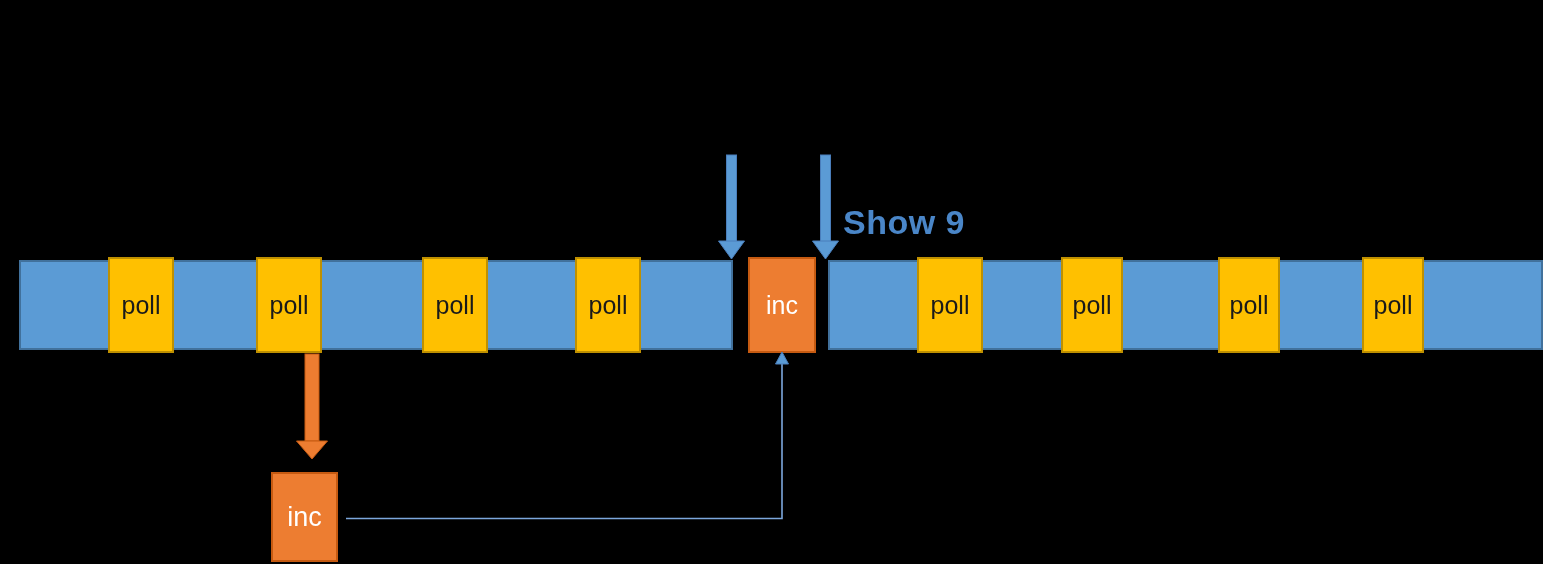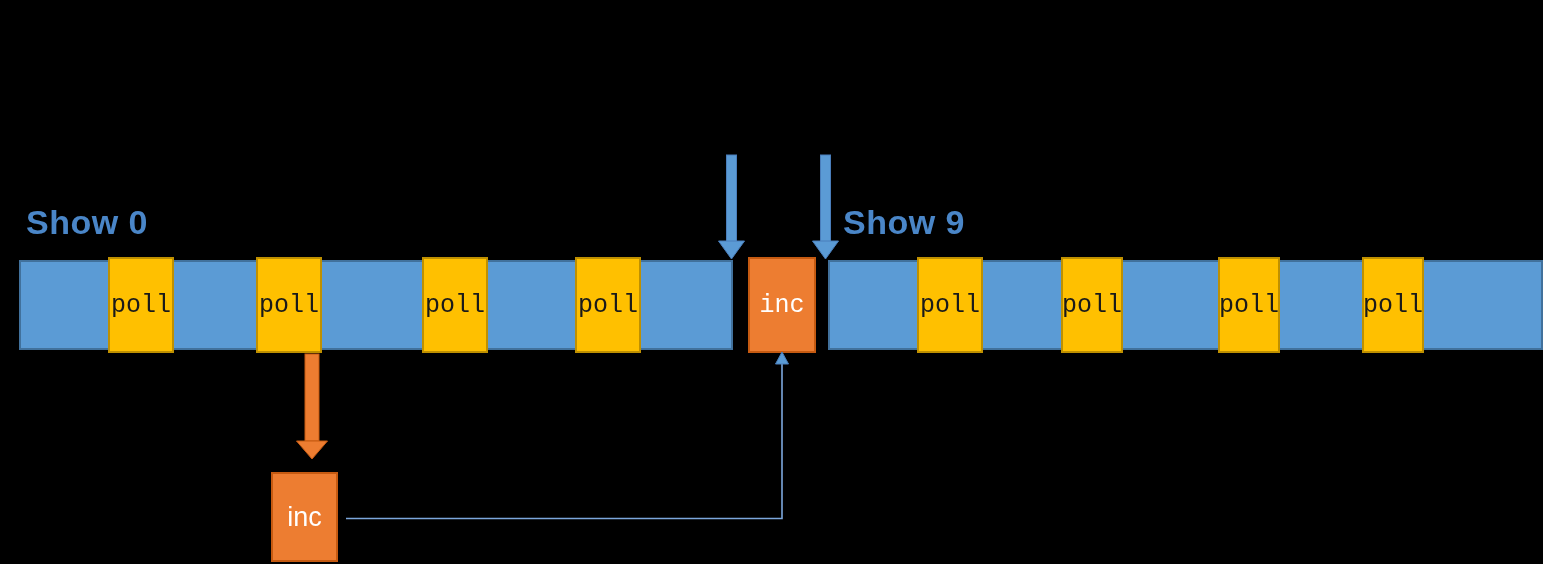--- a/index.html
+++ b/index.html
@@ -26,21 +26,20 @@
   .block {
     position: absolute;
     top: 257px;
     height: 96px;
     box-sizing: border-box;
     display: flex;
     align-items: center;
     justify-content: center;
     font-size: 25px;
     line-height: 1;
-    font-family: Liberation Mono, monospace;
   }
   .poll-block {
     background: #FFC000;
     border: 2px solid #BF9000;
     color: #1a1a1a;
   }
   .inc-block {
     background: #ED7D31;
     border: 2px solid #C55A11;
     color: #ffffff;
@@ -93,21 +92,20 @@
   <div class="block poll-block" style="left:422px; width:66px;">poll</div>
   <div class="block poll-block" style="left:575px; width:66px;">poll</div>
 
   <div class="block inc-block" style="left:748px; width:68px;">inc</div>
 
   <div class="block poll-block" style="left:917px; width:66px;">poll</div>
   <div class="block poll-block" style="left:1061px; width:62px;">poll</div>
   <div class="block poll-block" style="left:1218px; width:62px;">poll</div>
   <div class="block poll-block" style="left:1362px; width:62px;">poll</div>
 
-  <div class="show-label" id="show0-label">Show 0</div>
   <div class="show-label" id="show1-label">Show 9</div>
 
   <div id="handler-inc-box">inc</div>
 
   <svg id="overlay-svg" viewBox="0 0 1543 564" xmlns="http://www.w3.org/2000/svg">
 
     <g>
       <rect x="726.5" y="155" width="10" height="87" fill="#5B9BD5" stroke="#4A7EBB" stroke-width="1"></rect>
       <polygon points="718.5,241 744.5,241 731.5,259" fill="#5B9BD5" stroke="#4A7EBB" stroke-width="1"></polygon>
     </g>

